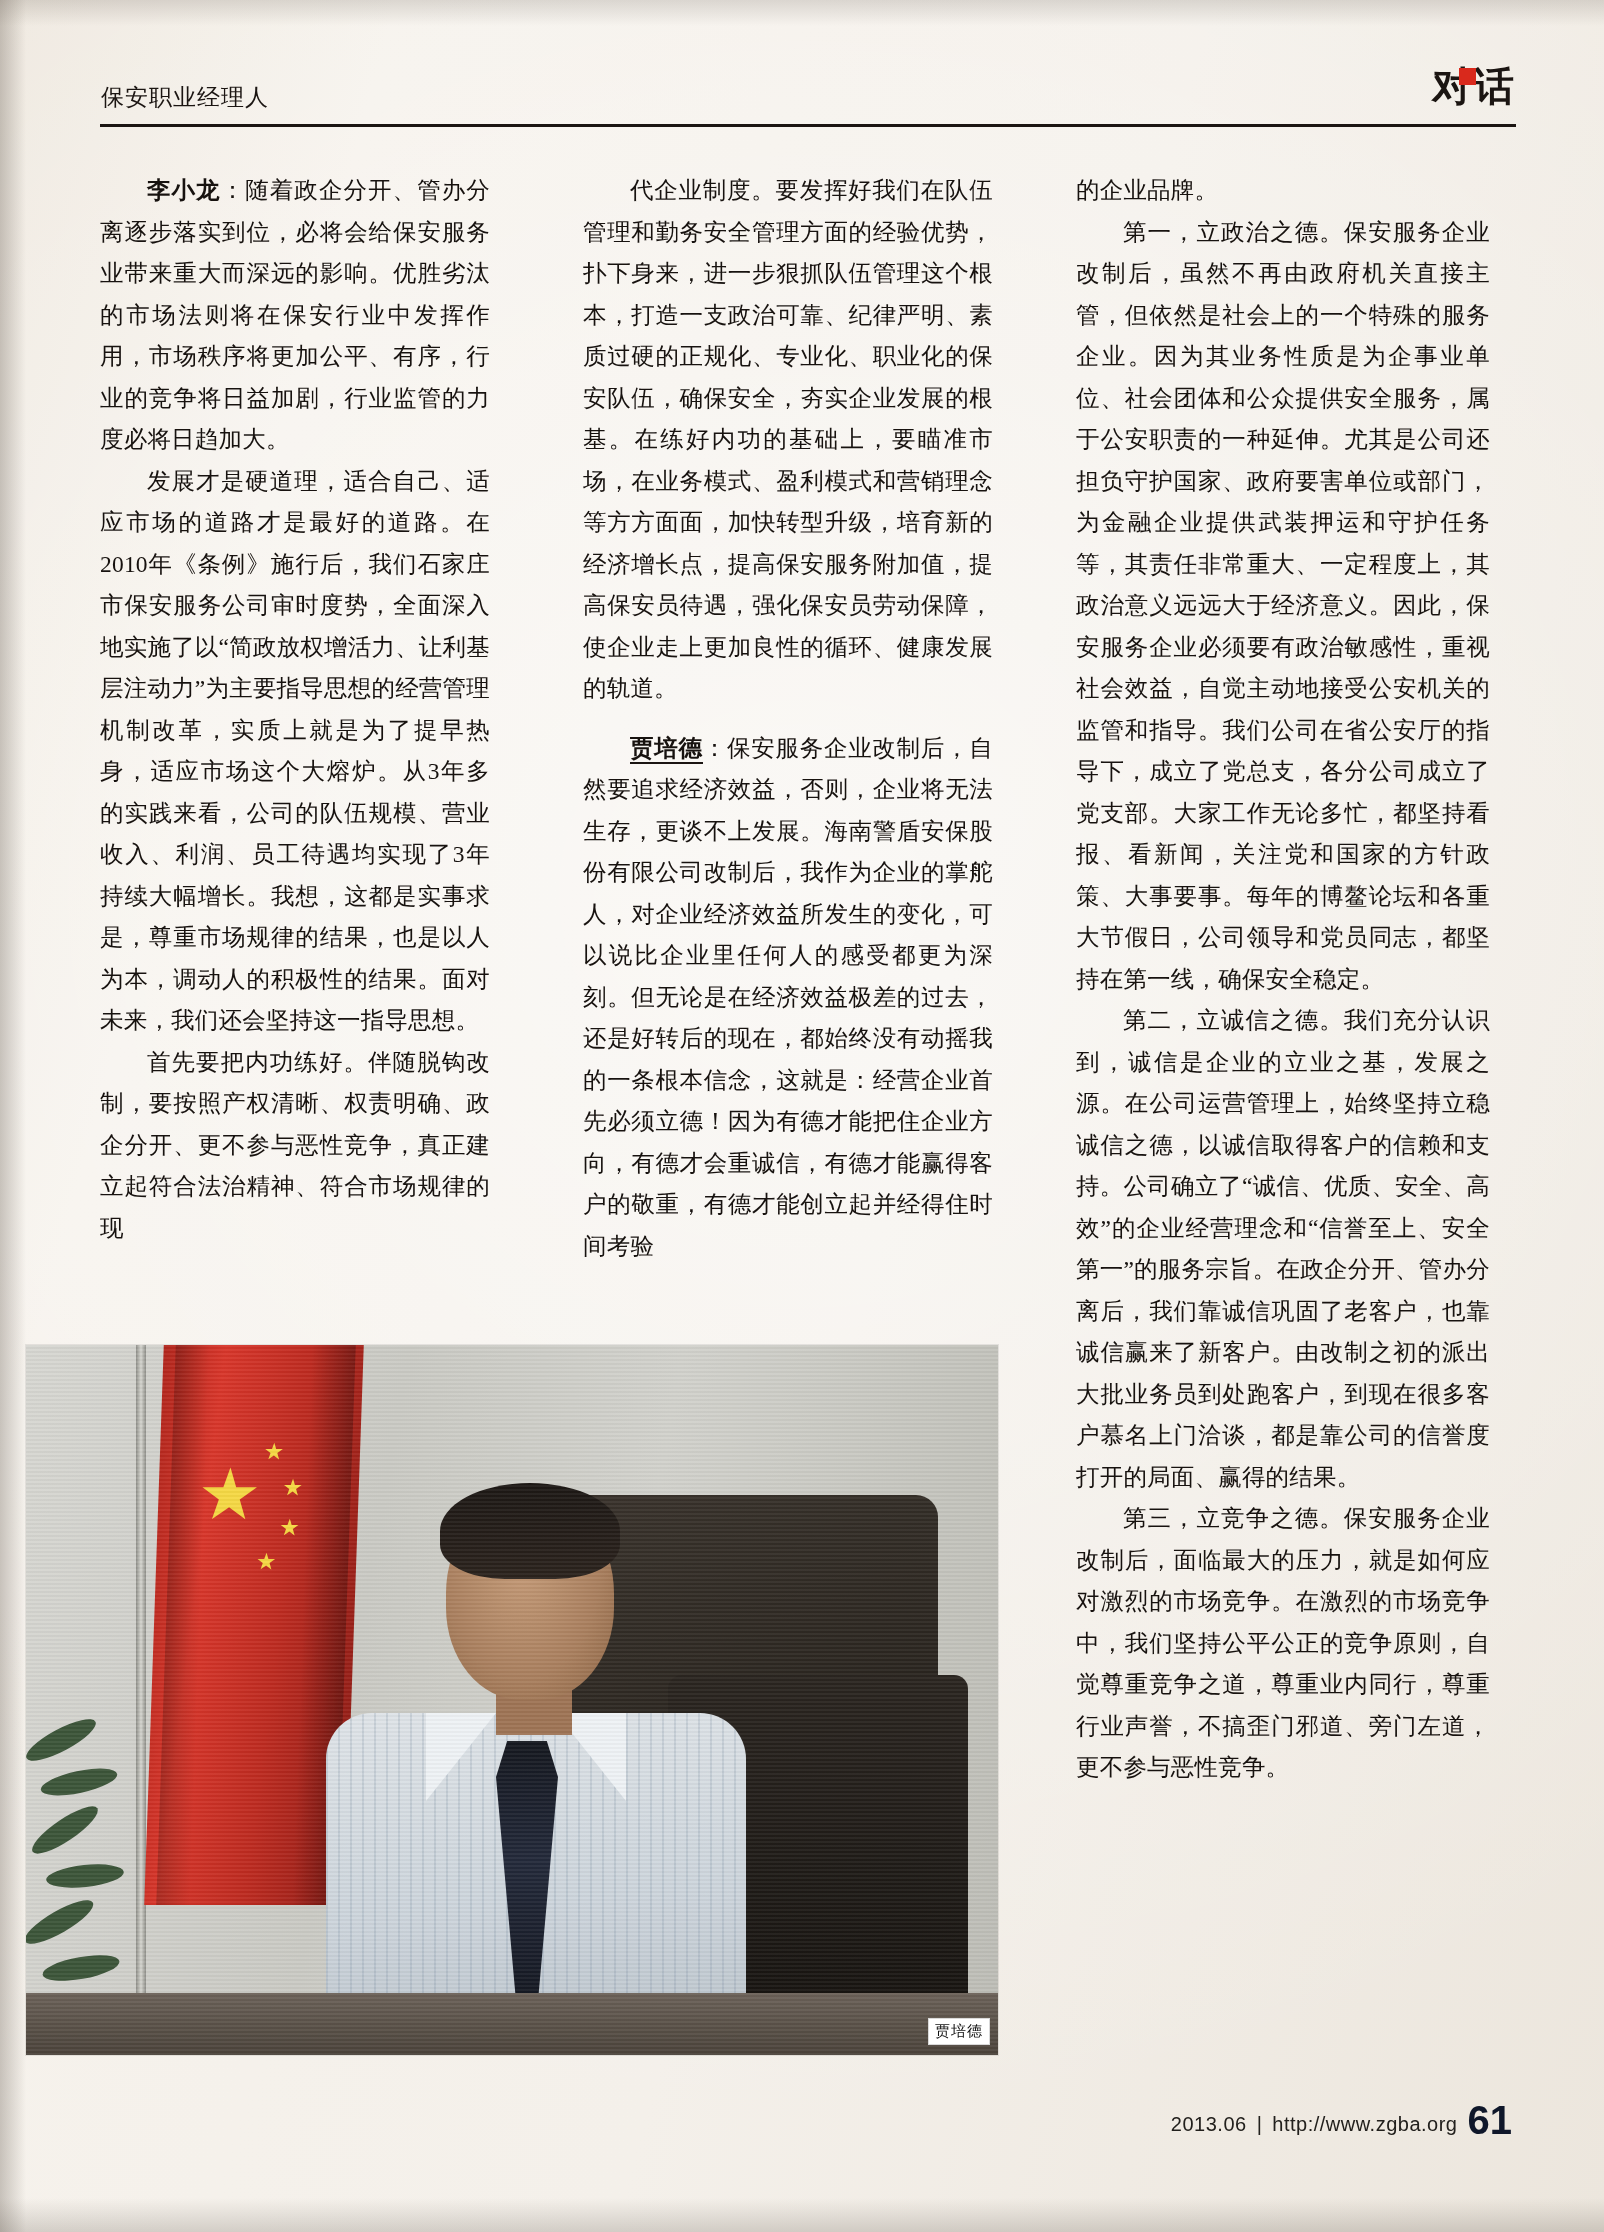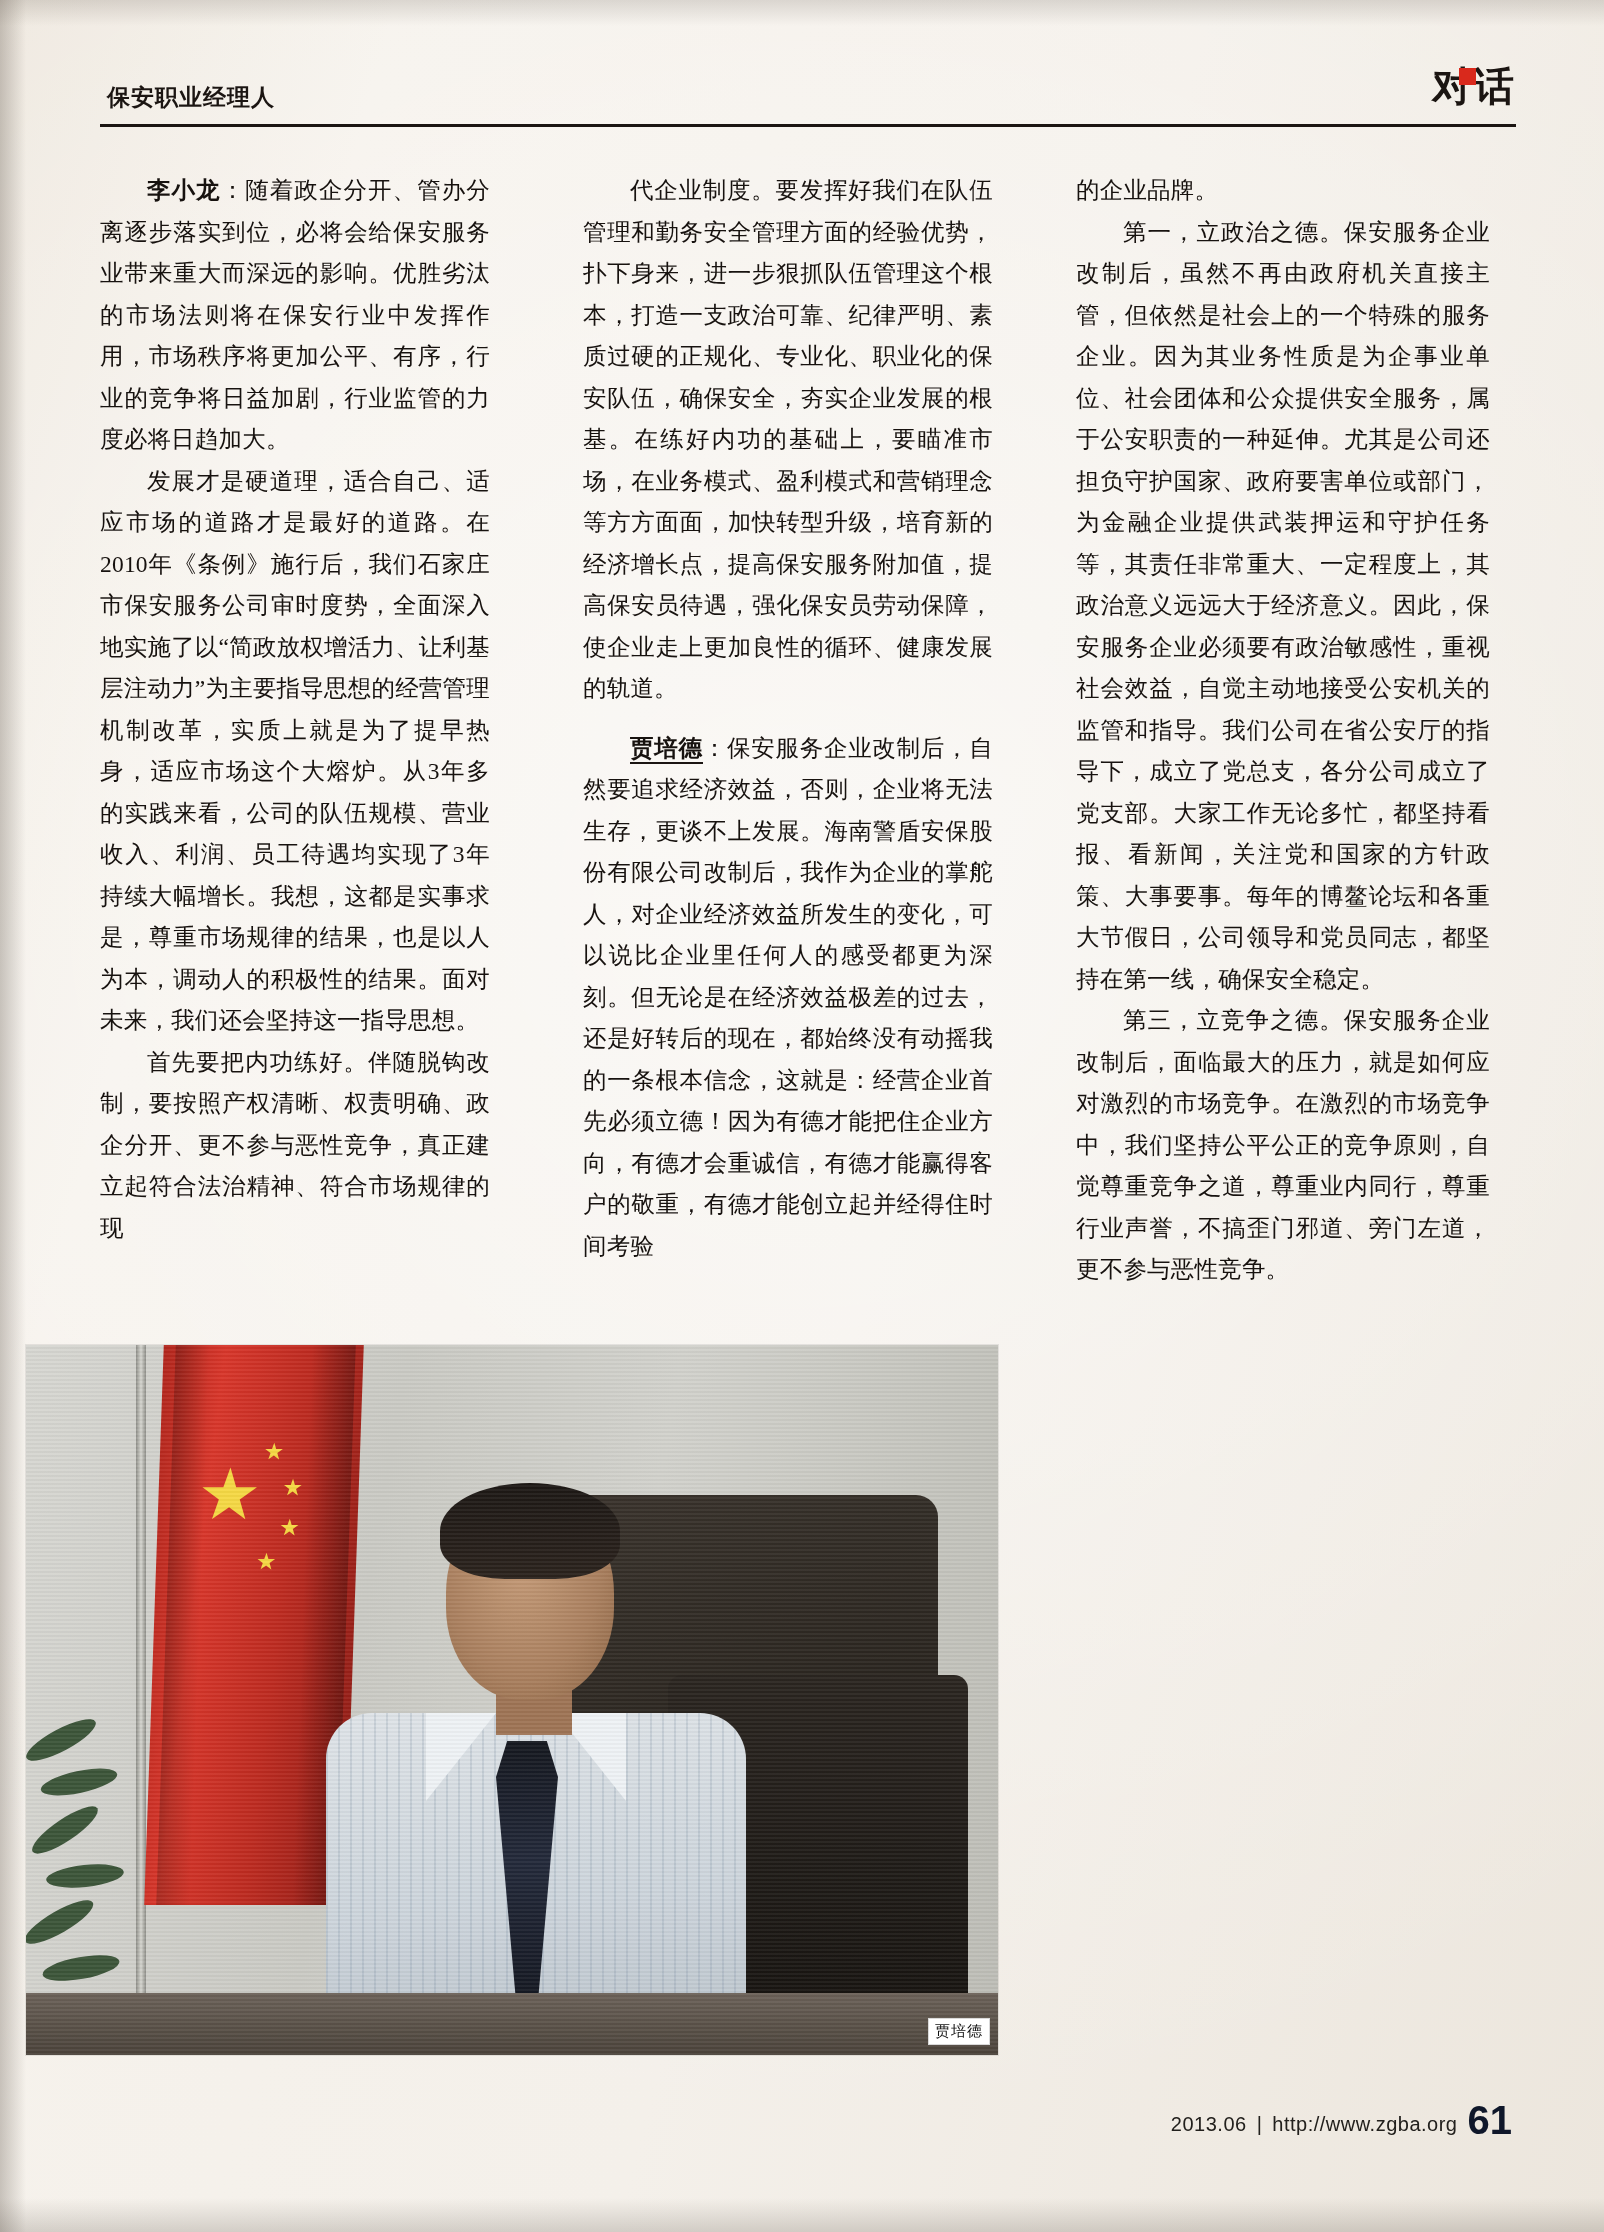--- a/index.html
+++ b/index.html
@@ -47,24 +47,24 @@
   
   .header {
     position: absolute;
     left: 100px;
     right: 88px;
     top: 82px;
     height: 52px;
   }
   .header-title {
     position: absolute;
-    left: 7px;
+    left: 1px;
     top: 0;
     font-family: "Liberation Sans", "DejaVu Sans", sans-serif;
-    font-weight: bold;
+    font-weight: normal;
     font-size: 23px;
     letter-spacing: 1px;
     color: #1b1512;
     text-align: right;
   }
   .header-rule {
     position: absolute;
     left: 0;
     right: 0;
     top: 42px;
@@ -361,20 +361,21 @@
 
   <div class="col col2">
     <p>代企业制度。要发挥好我们在队伍管理和勤务安全管理方面的经验优势，扑下身来，进一步狠抓队伍管理这个根本，打造一支政治可靠、纪律严明、素质过硬的正规化、专业化、职业化的保安队伍，确保安全，夯实企业发展的根基。在练好内功的基础上，要瞄准市场，在业务模式、盈利模式和营销理念等方方面面，加快转型升级，培育新的经济增长点，提高保安服务附加值，提高保安员待遇，强化保安员劳动保障，使企业走上更加良性的循环、健康发展的轨道。</p>
     <div class="block-gap"></div>
     <p><span class="speaker speaker-underline">贾培德</span>：保安服务企业改制后，自然要追求经济效益，否则，企业将无法生存，更谈不上发展。海南警盾安保股份有限公司改制后，我作为企业的掌舵人，对企业经济效益所发生的变化，可以说比企业里任何人的感受都更为深刻。但无论是在经济效益极差的过去，还是好转后的现在，都始终没有动摇我的一条根本信念，这就是：经营企业首先必须立德！因为有德才能把住企业方向，有德才会重诚信，有德才能赢得客户的敬重，有德才能创立起并经得住时间考验</p>
   </div>
 
   <div class="col col3">
     <p class="noindent">的企业品牌。</p>
     <p>第一，立政治之德。保安服务企业改制后，虽然不再由政府机关直接主管，但依然是社会上的一个特殊的服务企业。因为其业务性质是为企事业单位、社会团体和公众提供安全服务，属于公安职责的一种延伸。尤其是公司还担负守护国家、政府要害单位或部门，为金融企业提供武装押运和守护任务等，其责任非常重大、一定程度上，其政治意义远远大于经济意义。因此，保安服务企业必须要有政治敏感性，重视社会效益，自觉主动地接受公安机关的监管和指导。我们公司在省公安厅的指导下，成立了党总支，各分公司成立了党支部。大家工作无论多忙，都坚持看报、看新闻，关注党和国家的方针政策、大事要事。每年的博鳌论坛和各重大节假日，公司领导和党员同志，都坚持在第一线，确保安全稳定。</p>
+    <p>第二，立诚信之德。我们充分认识到，诚信是企业的立业之基，发展之源。在公司运营管理上，始终坚持立稳诚信之德，以诚信取得客户的信赖和支持。公司确立了“诚信、优质、安全、高效”的企业经营理念和“信誉至上、安全第一”的服务宗旨。在政企分开、管办分离后，我们靠诚信巩固了老客户，也靠诚信赢来了新客户。由改制之初的派出大批业务员到处跑客户，到现在很多客户慕名上门洽谈，都是靠公司的信誉度打开的局面、赢得的结果。</p>
     <p>第三，立竞争之德。保安服务企业改制后，面临最大的压力，就是如何应对激烈的市场竞争。在激烈的市场竞争中，我们坚持公平公正的竞争原则，自觉尊重竞争之道，尊重业内同行，尊重行业声誉，不搞歪门邪道、旁门左道，更不参与恶性竞争。</p>
     <div class="block-gap"></div>
   </div>
 
   <div class="photo">
     <div class="photo-wall"></div>
     <div class="pole"></div>
     <div class="flag">
       <div class="flag-fold-a"></div>
       <div class="flag-fold-b"></div>

